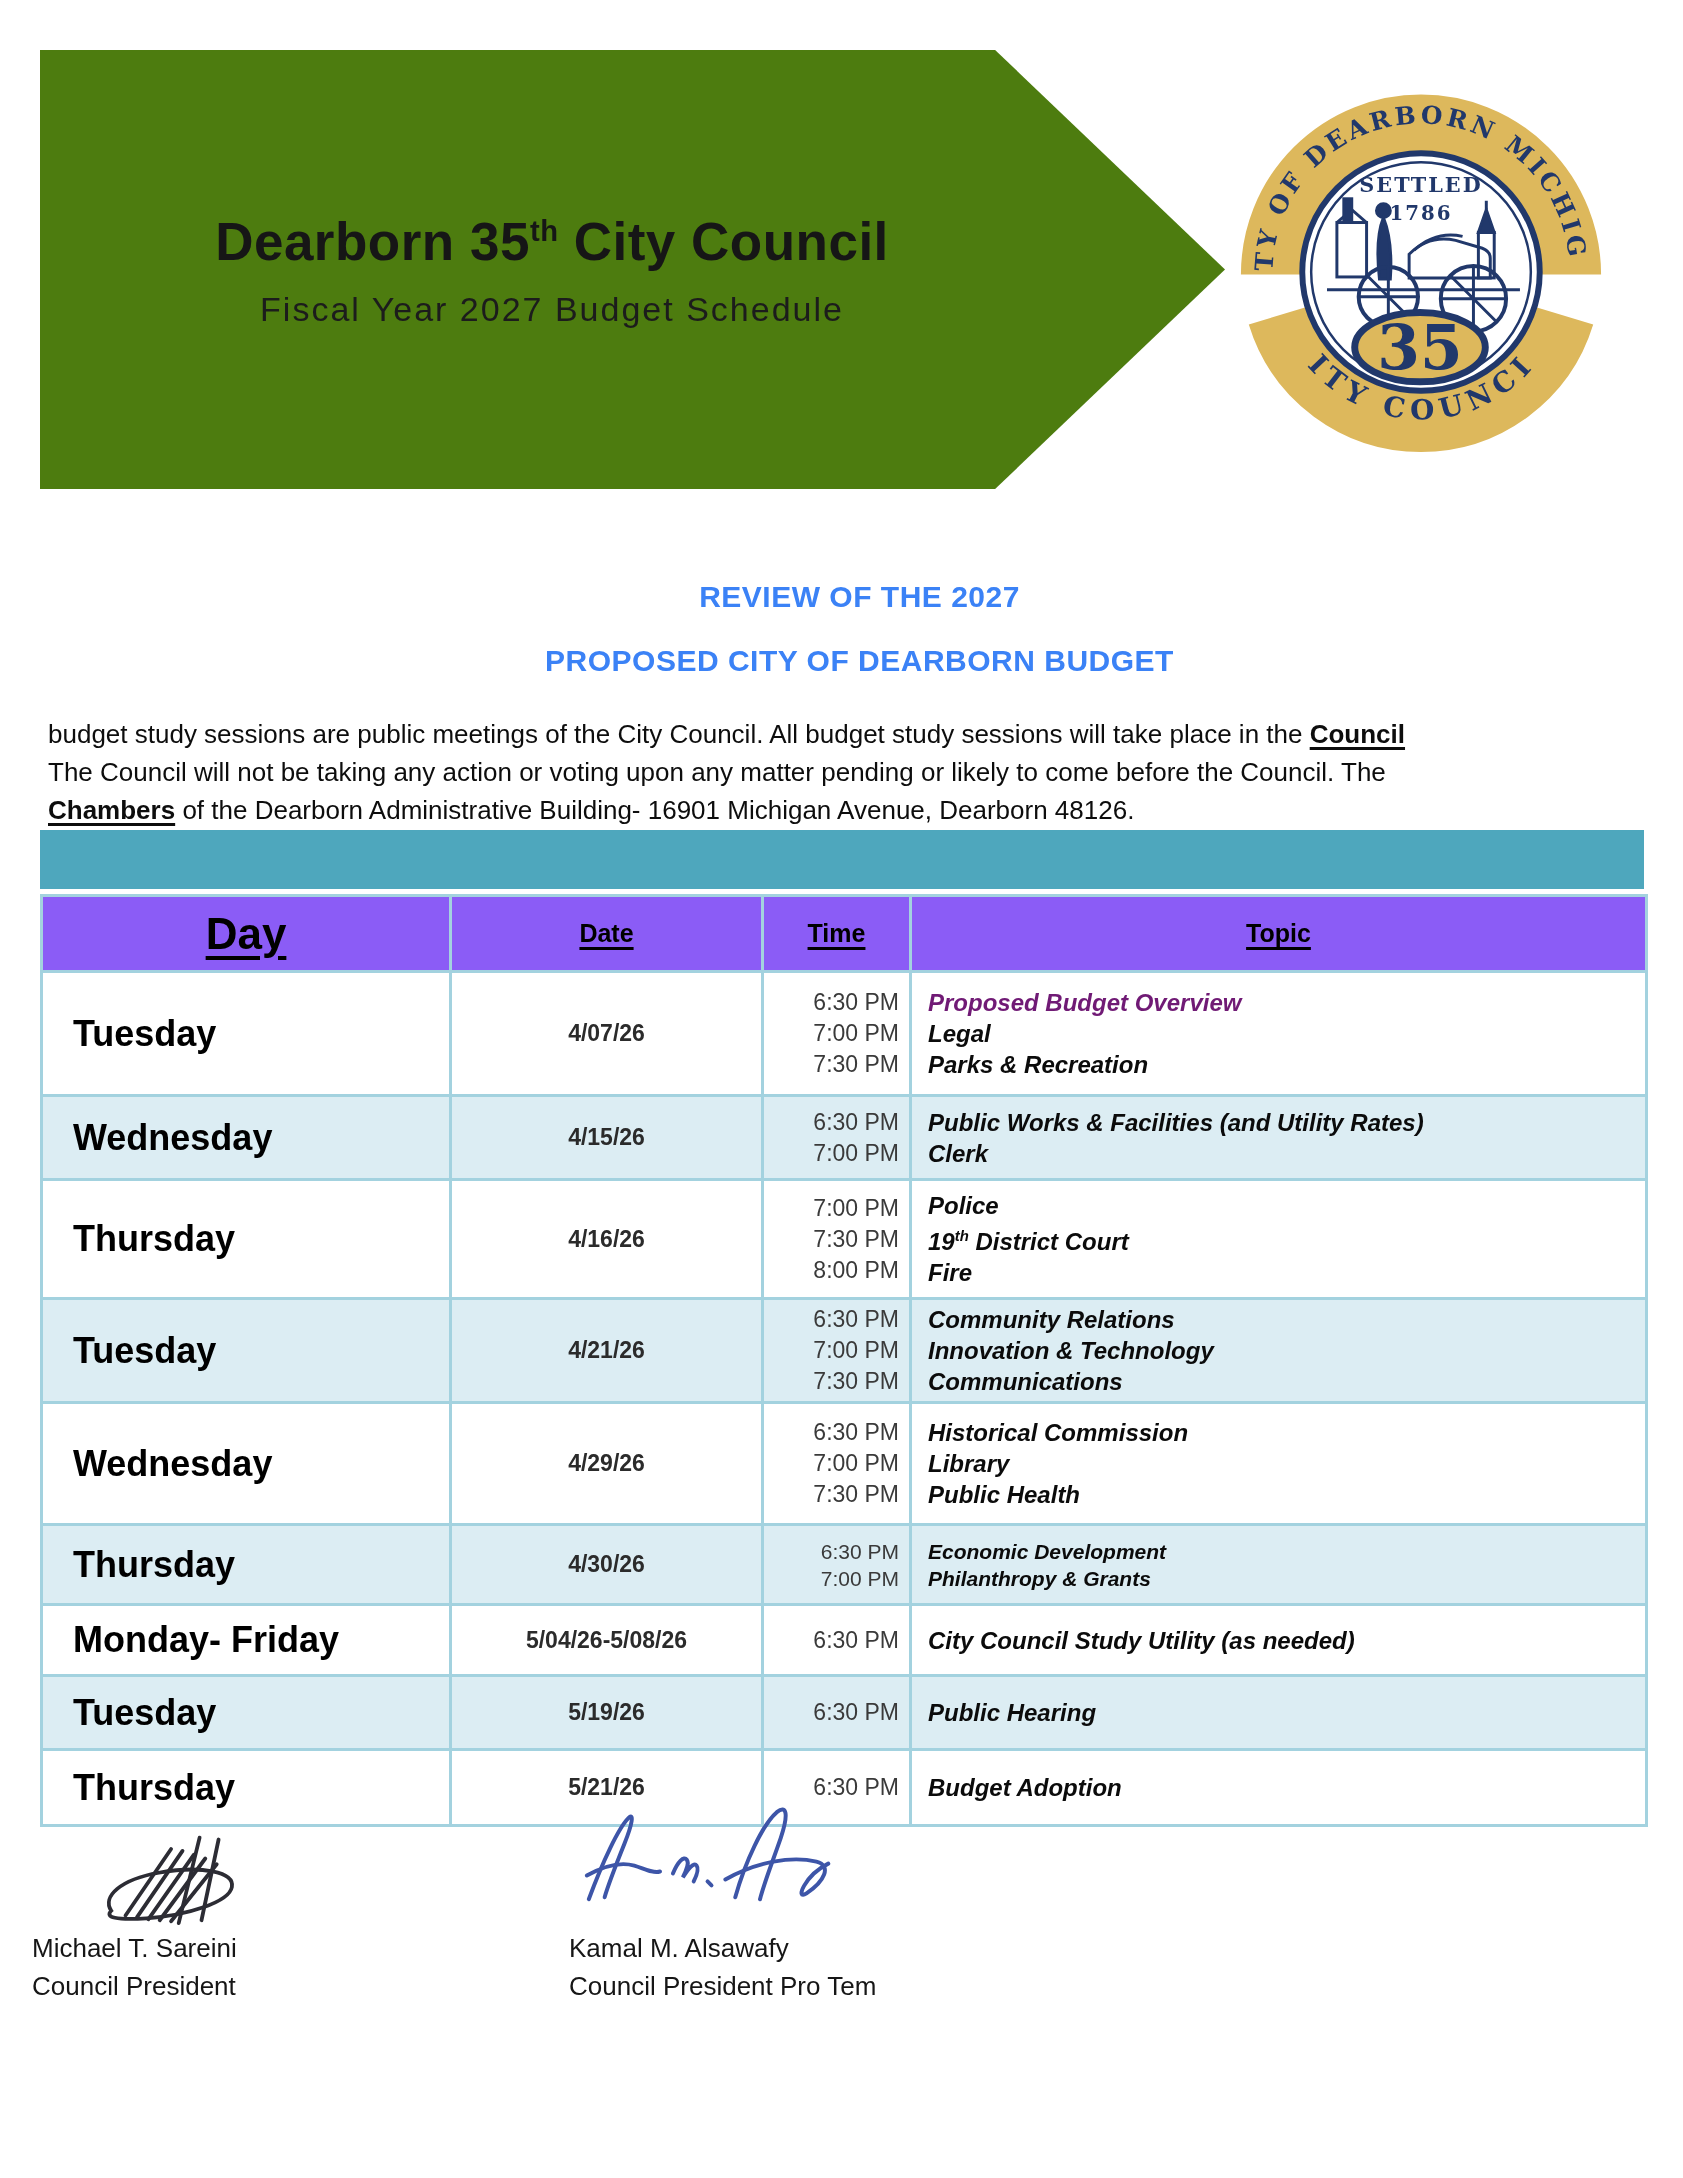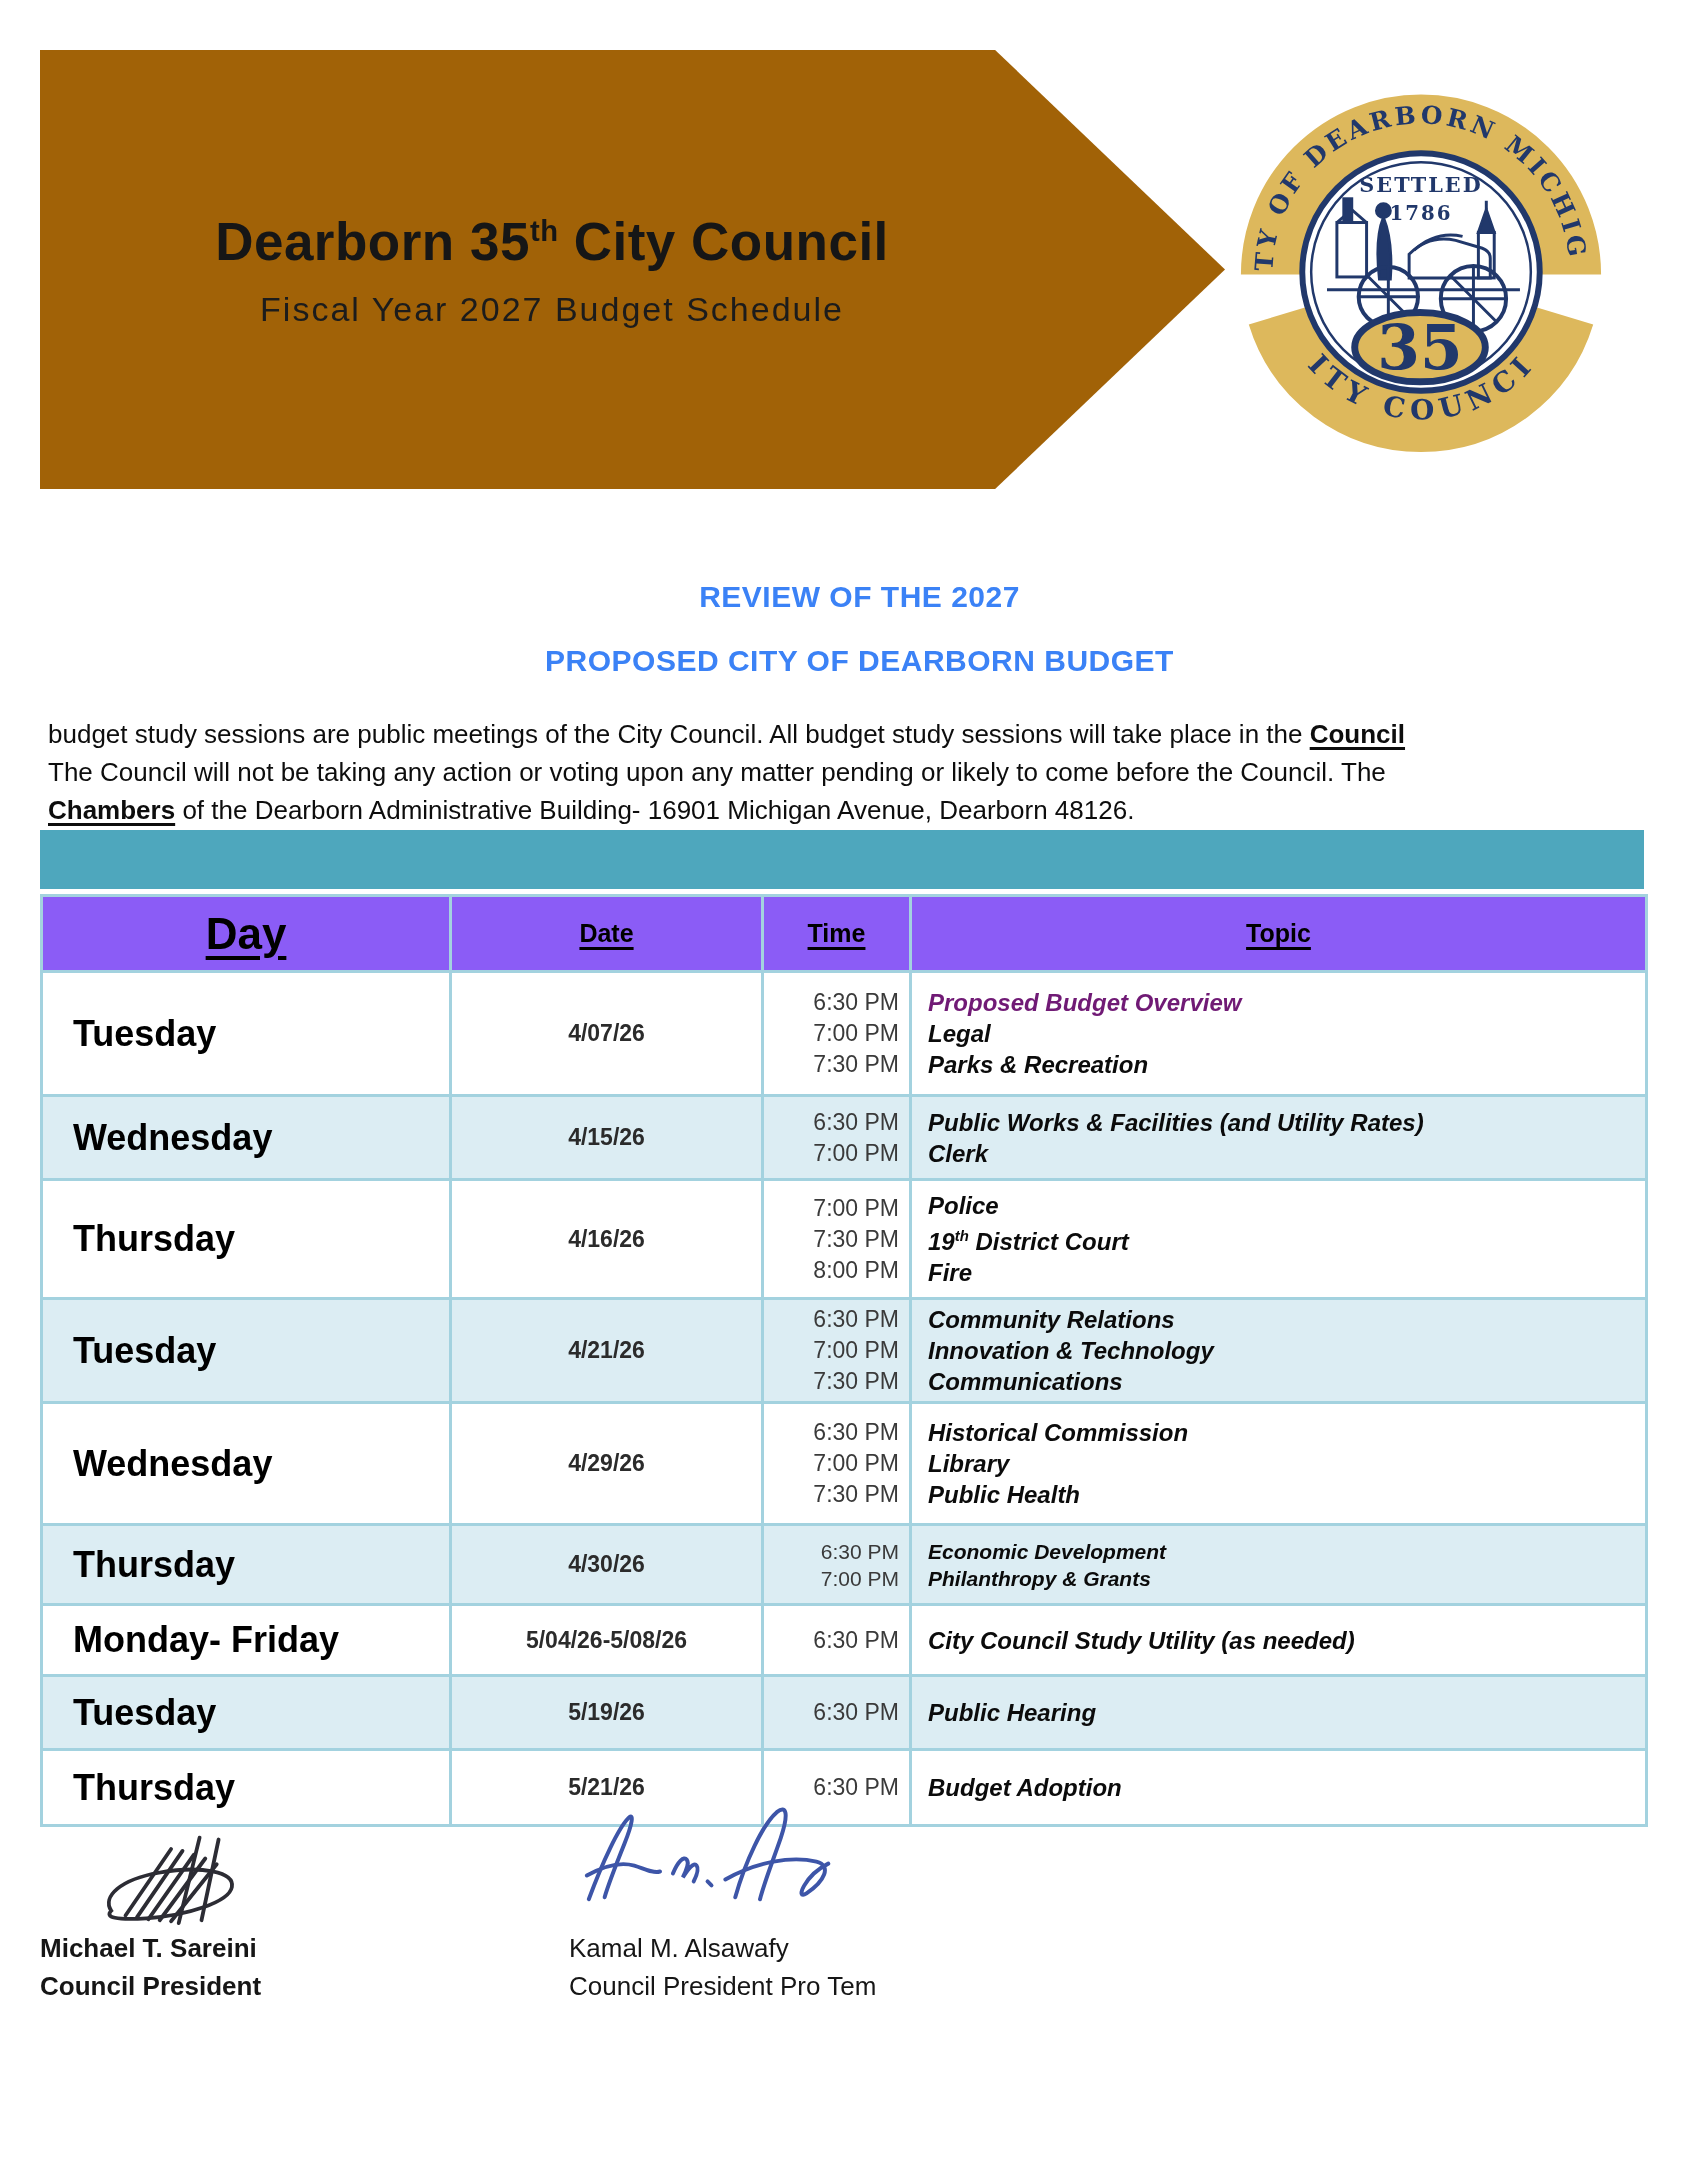--- a/index.html
+++ b/index.html
@@ -4,21 +4,21 @@
 <style>
   html,body { margin:0; padding:0; background:#ffffff; }
   .page {
     position:relative; width:1683px; height:2178px; background:#ffffff;
     font-family:"Liberation Sans", sans-serif; overflow:hidden; color:#000;
   }
 
   
   .banner {
     position:absolute; left:40px; top:50px; width:1185px; height:439px;
-    background:#a16207;
+    background:#4d7c0f;
     clip-path:polygon(0 0, 80.6% 0, 100% 50%, 80.6% 100%, 0 100%);
   }
   .banner-inner {
     position:absolute; left:0; top:0; width:955px; height:100%;
     display:flex; flex-direction:column; justify-content:center; align-items:center;
     padding-left:69px; box-sizing:border-box; text-align:center;
   }
   .banner-title { font-size:53px; font-weight:bold; color:#161616; letter-spacing:0.5px; white-space:nowrap; }
   .banner-title sup { font-size:0.55em; }
   .banner-sub { margin-top:18px; font-size:34px; color:#1c1c1c; letter-spacing:2px; white-space:nowrap; }
@@ -268,21 +268,21 @@
       <path d="M25 85 C15 70 35 52 75 45 C120 37 155 44 152 60 C149 76 105 90 62 93 C30 95 18 92 25 85 Z"></path>
       <path d="M40 90 L88 20"></path>
         <path d="M52 92 L100 22"></path>
         <path d="M64 94 L112 26"></path>
       <path d="M76 95 L124 30"></path>
         <path d="M88 96 L136 36"></path>
       <path d="M118 8 L96 98"></path>
         <path d="M138 10 L120 95"></path>
     </g>
   </svg>
-  <div class="sig-block" style="left:40px; top:1929px;font-weight:bold;">
+  <div class="sig-block" style="left:32px; top:1929px;">
     <div>Michael T. Sareini</div>
     <div>Council President</div>
   </div>
 
   <svg class="sig-svg" style="left:569px; top:1800px;" width="287" height="149" viewBox="0 0 290 150">
     <g stroke="#3D55A8" stroke-width="4" fill="none" stroke-linecap="round">
       <path d="M20 100 C34 62 50 28 60 18 C66 12 64 24 56 44 C48 64 40 84 36 98"></path>
       <path d="M18 76 C36 66 52 62 66 66 C76 69 84 74 92 72"></path>
       <path d="M105 74 C110 62 116 56 119 60 C122 64 118 72 115 78 C120 70 126 62 129 66 C132 70 128 78 126 82"></path>
       <path d="M140 82 L144 86"></path>

